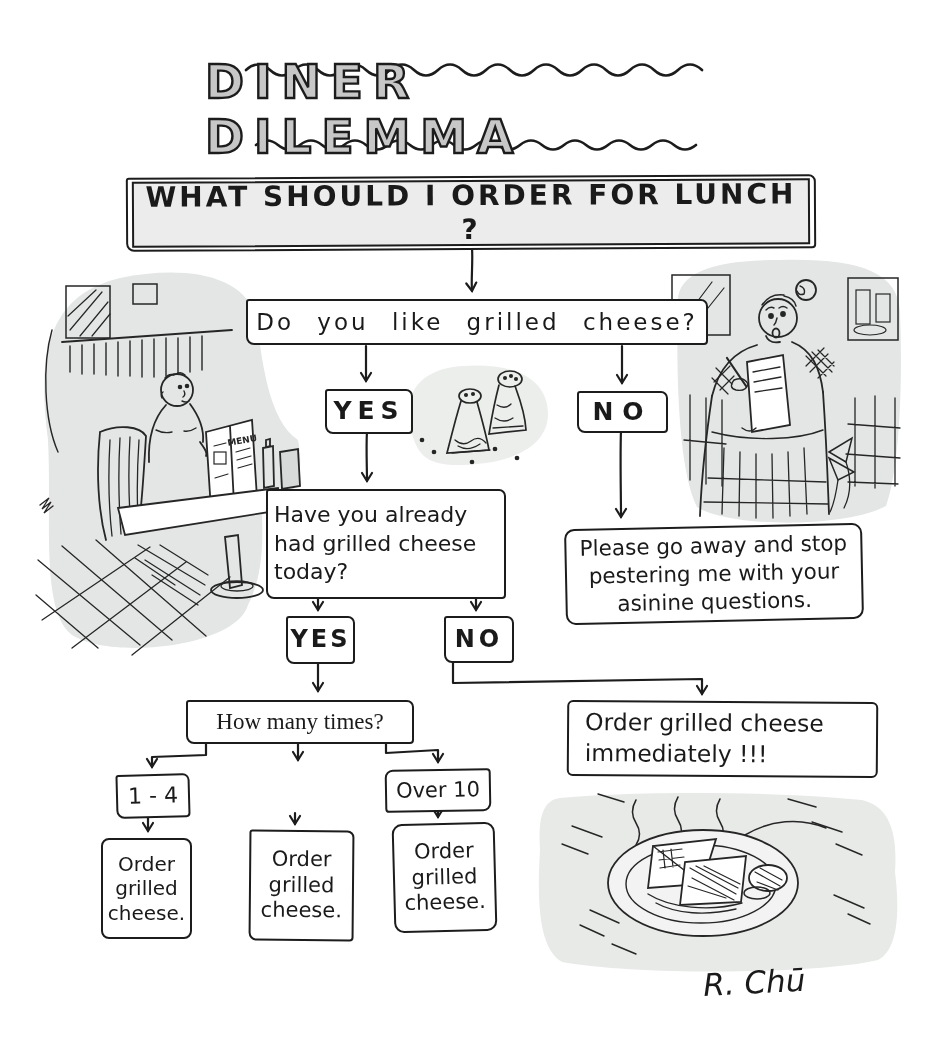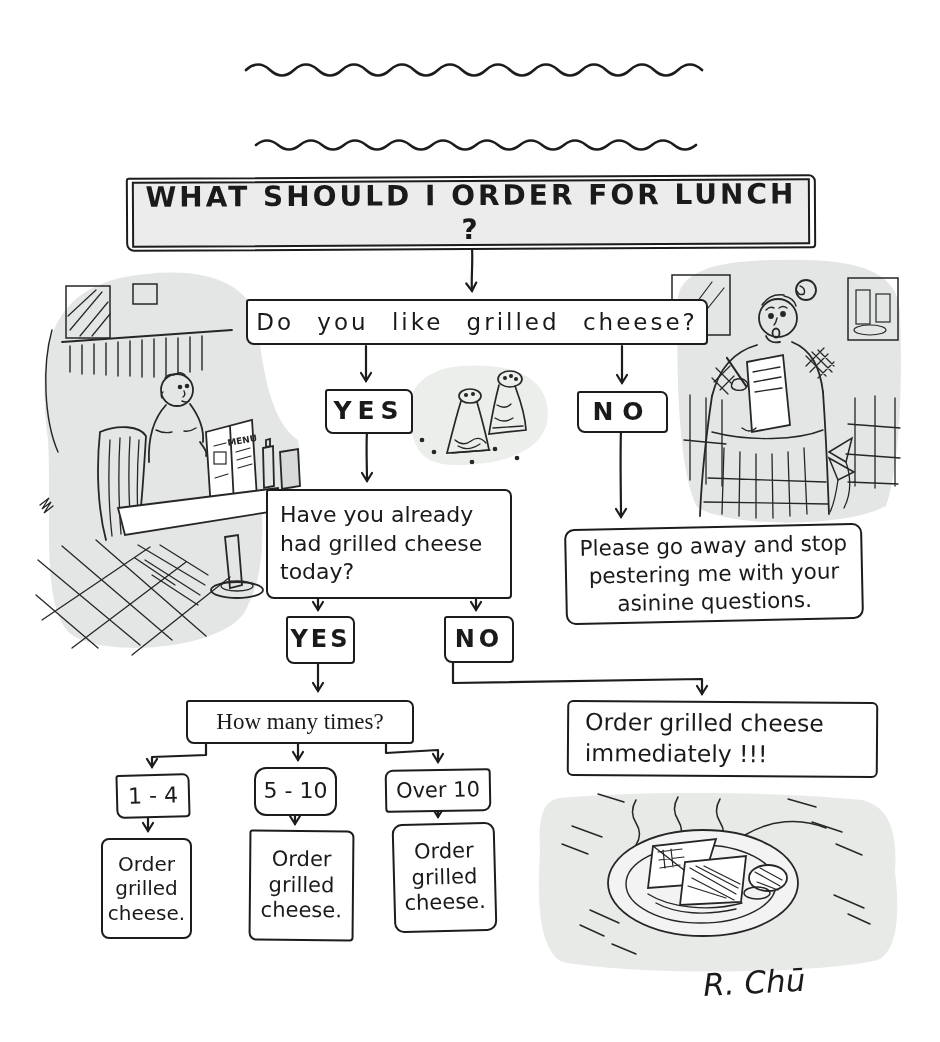--- a/index.html
+++ b/index.html
@@ -15,21 +15,21 @@
          -webkit-text-stroke:2.4px #1c1c1c;text-shadow:0 0 1px #1c1c1c;}
   .banner-outer{left:126px;top:176px;width:678px;height:62px;padding:4px;background:#fff;
                 transform:rotate(-0.3deg);}
   .banner-inner{width:100%;height:100%;border:2.5px solid #1c1c1c;background:#ececec;
                 display:flex;align-items:center;justify-content:center;
                 font-size:28px;font-weight:bold;letter-spacing:3px;}
   .q1{left:246px;top:299px;width:458px;height:42px;font-size:23px;letter-spacing:3px;word-spacing:13px;}
   .yes1{left:325px;top:389px;width:84px;height:41px;font-size:25px;font-weight:bold;letter-spacing:6px;}
   .no1{left:577px;top:391px;width:87px;height:38px;font-size:25px;font-weight:bold;letter-spacing:9px;}
   .q-already{left:266px;top:489px;width:230px;height:106px;font-size:22px;
-             justify-content:flex-start;text-align:left;padding-left:12px;line-height:1.3;}
+             justify-content:flex-start;text-align:left;padding-left:6px;line-height:1.3;}
   .go-away{left:565px;top:526px;width:294px;height:92px;font-size:21.5px;border-radius:10px;
            transform:rotate(-1.2deg);line-height:1.3;}
   .yes2{left:286px;top:616px;width:65px;height:44px;font-size:24px;font-weight:bold;letter-spacing:3px;}
   .no2{left:444px;top:616px;width:66px;height:43px;font-size:24px;font-weight:bold;letter-spacing:4px;}
   .q-times{left:186px;top:700px;width:224px;height:40px;font-size:23px;font-family:Liberation Serif, serif;}
   .b14{left:116px;top:774px;width:70px;height:40px;font-size:22px;transform:rotate(-1.5deg);}
   .b510{left:254px;top:767px;width:79px;height:45px;font-size:22px;border-radius:12px;}
   .bover10{left:385px;top:769px;width:102px;height:39px;font-size:21px;border-radius:8px 4px 8px 4px;transform:rotate(-1deg);}
   .order1{left:101px;top:838px;width:87px;height:97px;font-size:20px;border-radius:8px;}
   .order2{left:249px;top:830px;width:101px;height:107px;font-size:21px;transform:rotate(0.5deg);}
@@ -220,41 +220,41 @@
     <ellipse cx="768" cy="878" rx="19" ry="13" fill="#ffffff"></ellipse>
     <path stroke-width="1.2" d="M755,872 L780,886 M757,882 L778,890 M760,868 L782,880"></path>
     <ellipse cx="757" cy="893" rx="13" ry="6" stroke-width="1.4"></ellipse>
 
     <path stroke-width="1.4" d="M572,826 l30,11 M562,844 l26,10 M590,910 l29,13 M580,925 l24,11
              M812,822 l30,10 M836,844 l26,11 M834,895 l30,13 M848,914 l22,10
              M598,794 l26,8 M788,799 l28,8 M612,944 l24,10"></path>
   </g>
 </svg>
 
+  <div class="title">DINER DILEMMA</div>
 
   <div class="node banner-outer">
     <div class="banner-inner">WHAT SHOULD I ORDER FOR LUNCH ?</div>
   </div>
 
   <div class="node q1">Do you like grilled cheese?</div>
 
   <div class="node yes1">YES</div>
   <div class="node no1">NO</div>
 
   <div class="node q-already">Have you already had grilled cheese today?</div>
 
   <div class="node go-away">Please go away and stop pestering me with your asinine questions.</div>
 
   <div class="node yes2">YES</div>
   <div class="node no2">NO</div>
 
   <div class="node q-times">How many times?</div>
 
   <div class="node b14">1 - 4</div>
-  <div class="node b510">5 - 10</div>
   <div class="node bover10">Over 10</div>
 
   <div class="node order1">Order grilled cheese.</div>
   <div class="node order2">Order grilled cheese.</div>
   <div class="node order3">Order grilled cheese.</div>
 
   <div class="node order-now">Order grilled cheese immediately !!!</div>
 
   <div class="signature">R. Chū</div>
 </div>

